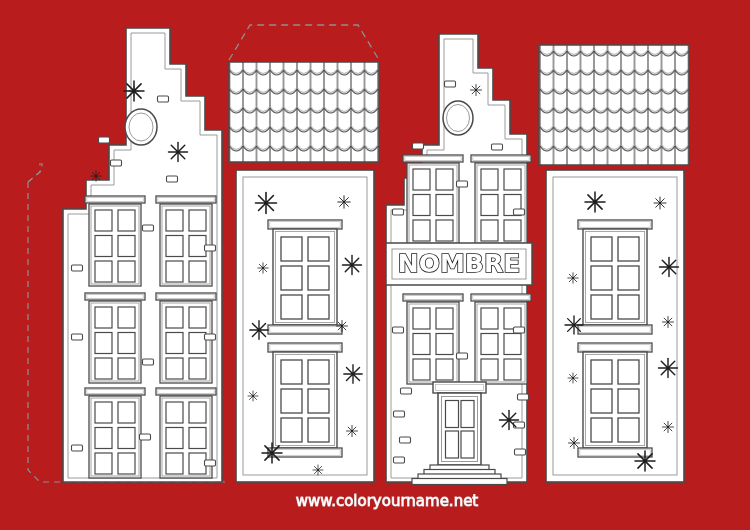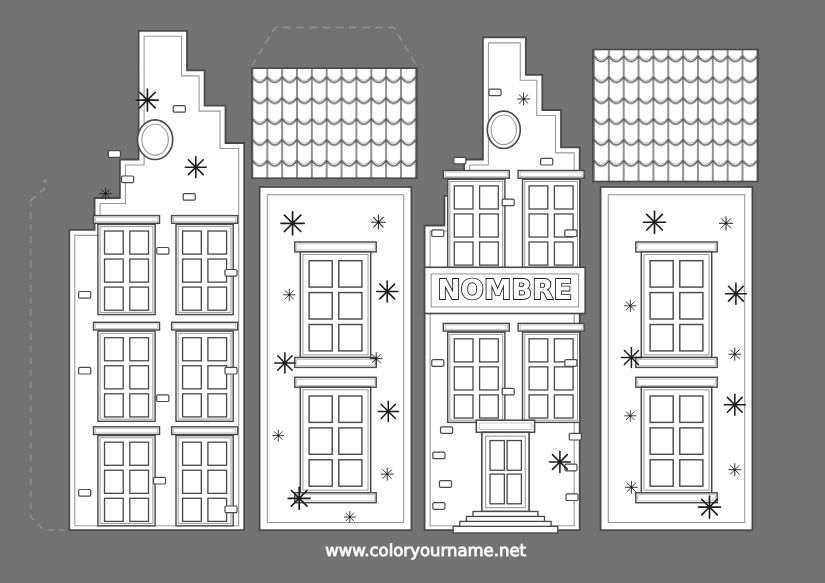--- a/index.html
+++ b/index.html
@@ -1,21 +1,21 @@
 <!DOCTYPE html>
 <html><head>
 <meta charset="utf-8">
 <style>
   html,body{margin:0;padding:0;background:#ffffff;}
   body{
     width:750px;height:530px;overflow:hidden;
     font-family:"Liberation Sans", sans-serif;
     background:#ffffff;
   }
-  #stage{position:relative;width:750px;height:530px;background:#737373;}
+  #stage{position:relative;width:750px;height:530px;background:#b91c1c;}
   svg#scene{position:absolute;left:0;top:0;width:750px;height:530px;display:block;}
   .nombre-text{
     font-family:"DejaVu Sans", sans-serif;
     font-weight:bold;
     font-size:25px;
     letter-spacing:0px;
     fill:#ffffff;
     stroke:#1d1d1d;
     stroke-width:1.6px;
     paint-order:stroke fill;

